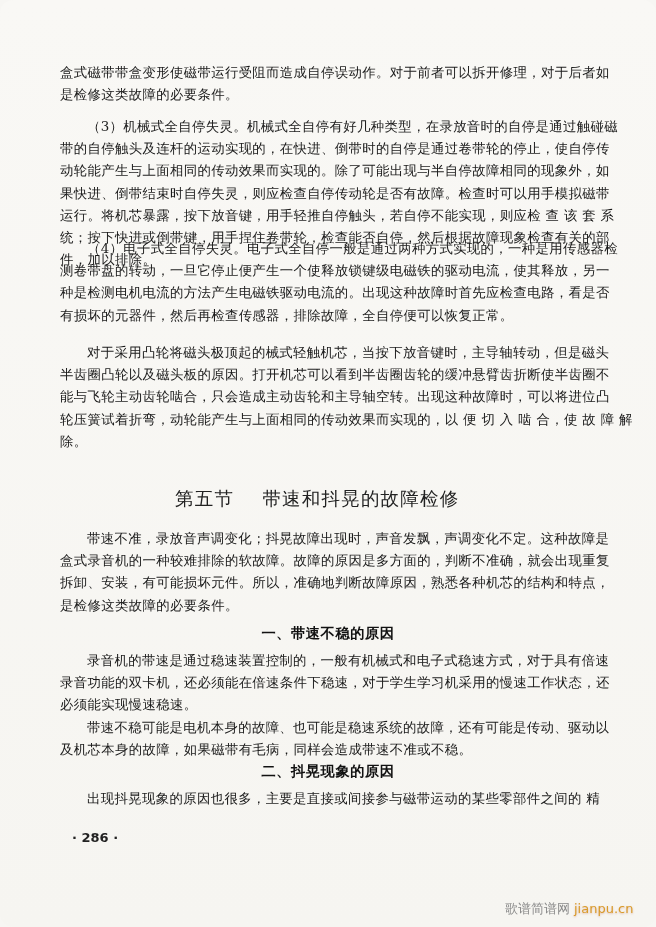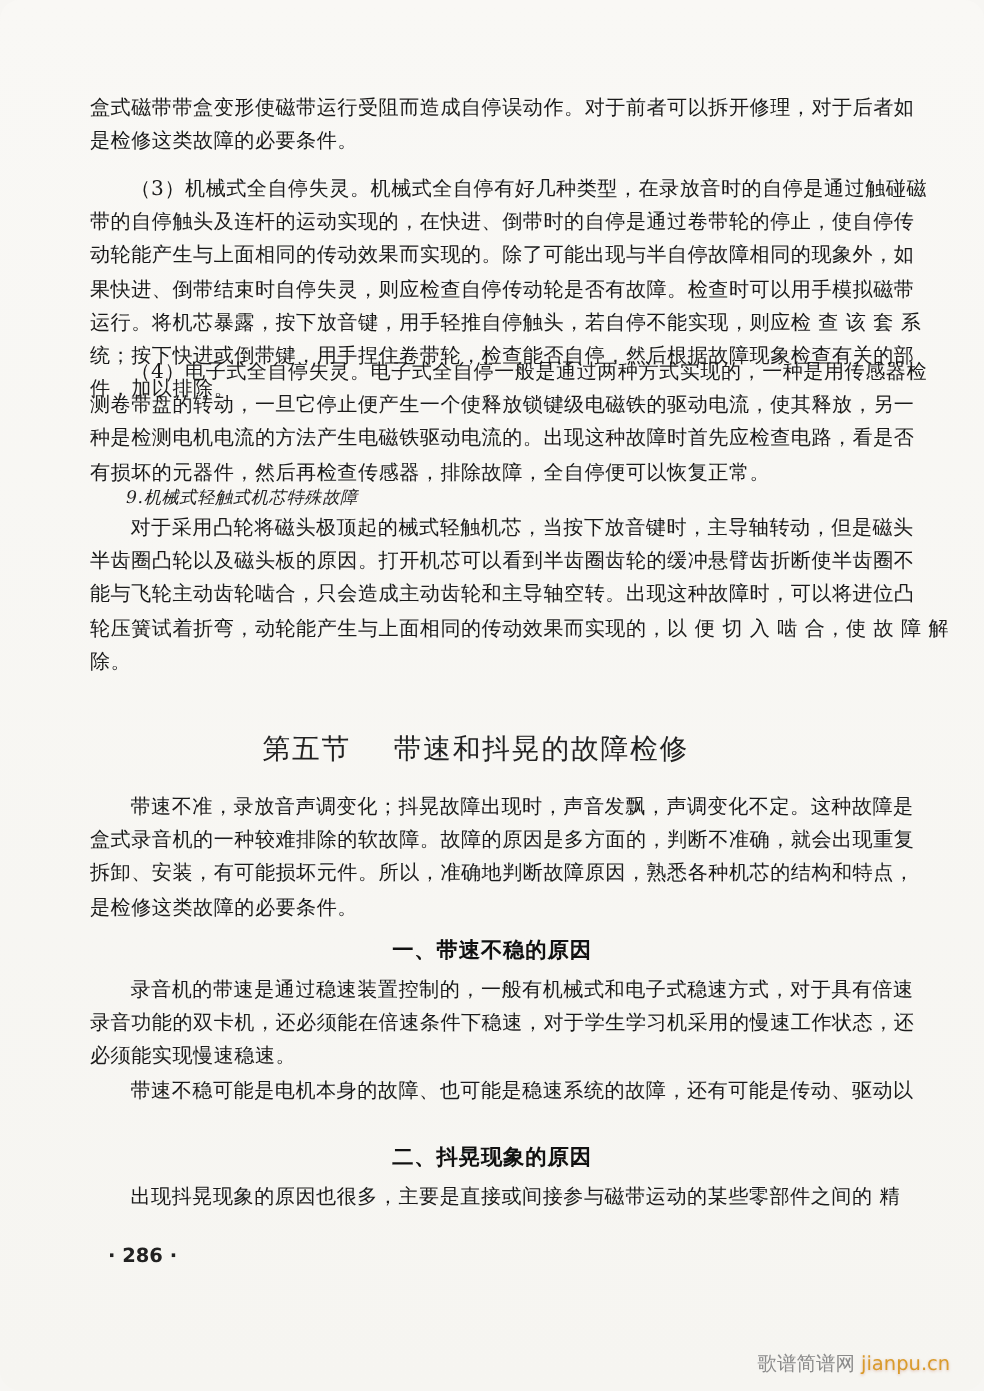--- a/index.html
+++ b/index.html
@@ -108,21 +108,20 @@
     <span class="line">件，加以排除。</span>
   </div>
 
   <div class="text-block" style="top:238px;">
     <span class="line" style="padding-left:27px;">（4）电子式全自停失灵。电子式全自停一般是通过两种方式实现的，一种是用传感器检</span>
     <span class="line">测卷带盘的转动，一旦它停止便产生一个使释放锁键级电磁铁的驱动电流，使其释放，另一</span>
     <span class="line">种是检测电机电流的方法产生电磁铁驱动电流的。出现这种故障时首先应检查电路，看是否</span>
     <span class="line">有损坏的元器件，然后再检查传感器，排除故障，全自停便可以恢复正常。</span>
   </div>
 
-  <div class="sub-item">9.机械式轻触式机芯特殊故障</div>
 
   <div class="text-block" style="top:342px;">
     <span class="line" style="padding-left:27px;">对于采用凸轮将磁头极顶起的械式轻触机芯，当按下放音键时，主导轴转动，但是磁头</span>
     <span class="line">半齿圈凸轮以及磁头板的原因。打开机芯可以看到半齿圈齿轮的缓冲悬臂齿折断使半齿圈不</span>
     <span class="line">能与飞轮主动齿轮啮合，只会造成主动齿轮和主导轴空转。出现这种故障时，可以将进位凸</span>
     <span class="line">轮压簧试着折弯，动轮能产生与上面相同的传动效果而实现的，以 便 切 入 啮 合，使 故 障 解</span>
     <span class="line">除。</span>
   </div>
 
   <div class="section-title">第五节    带速和抖晃的故障检修</div>
@@ -137,20 +136,21 @@
   <div class="sub-heading" style="top:624px;">一、带速不稳的原因</div>
 
   <div class="text-block" style="top:650px;">
     <span class="line" style="padding-left:27px;">录音机的带速是通过稳速装置控制的，一般有机械式和电子式稳速方式，对于具有倍速</span>
     <span class="line">录音功能的双卡机，还必须能在倍速条件下稳速，对于学生学习机采用的慢速工作状态，还</span>
     <span class="line">必须能实现慢速稳速。</span>
   </div>
 
   <div class="text-block" style="top:717px;">
     <span class="line" style="padding-left:27px;">带速不稳可能是电机本身的故障、也可能是稳速系统的故障，还有可能是传动、驱动以</span>
+    <span class="line">及机芯本身的故障，如果磁带有毛病，同样会造成带速不准或不稳。</span>
   </div>
 
   <div class="sub-heading" style="top:762px;">二、抖晃现象的原因</div>
 
   <div class="text-block" style="top:788px;">
     <span class="line" style="padding-left:27px;">出现抖晃现象的原因也很多，主要是直接或间接参与磁带运动的某些零部件之间的 精</span>
   </div>
 
   <div class="page-number">· 286 ·</div>
 

